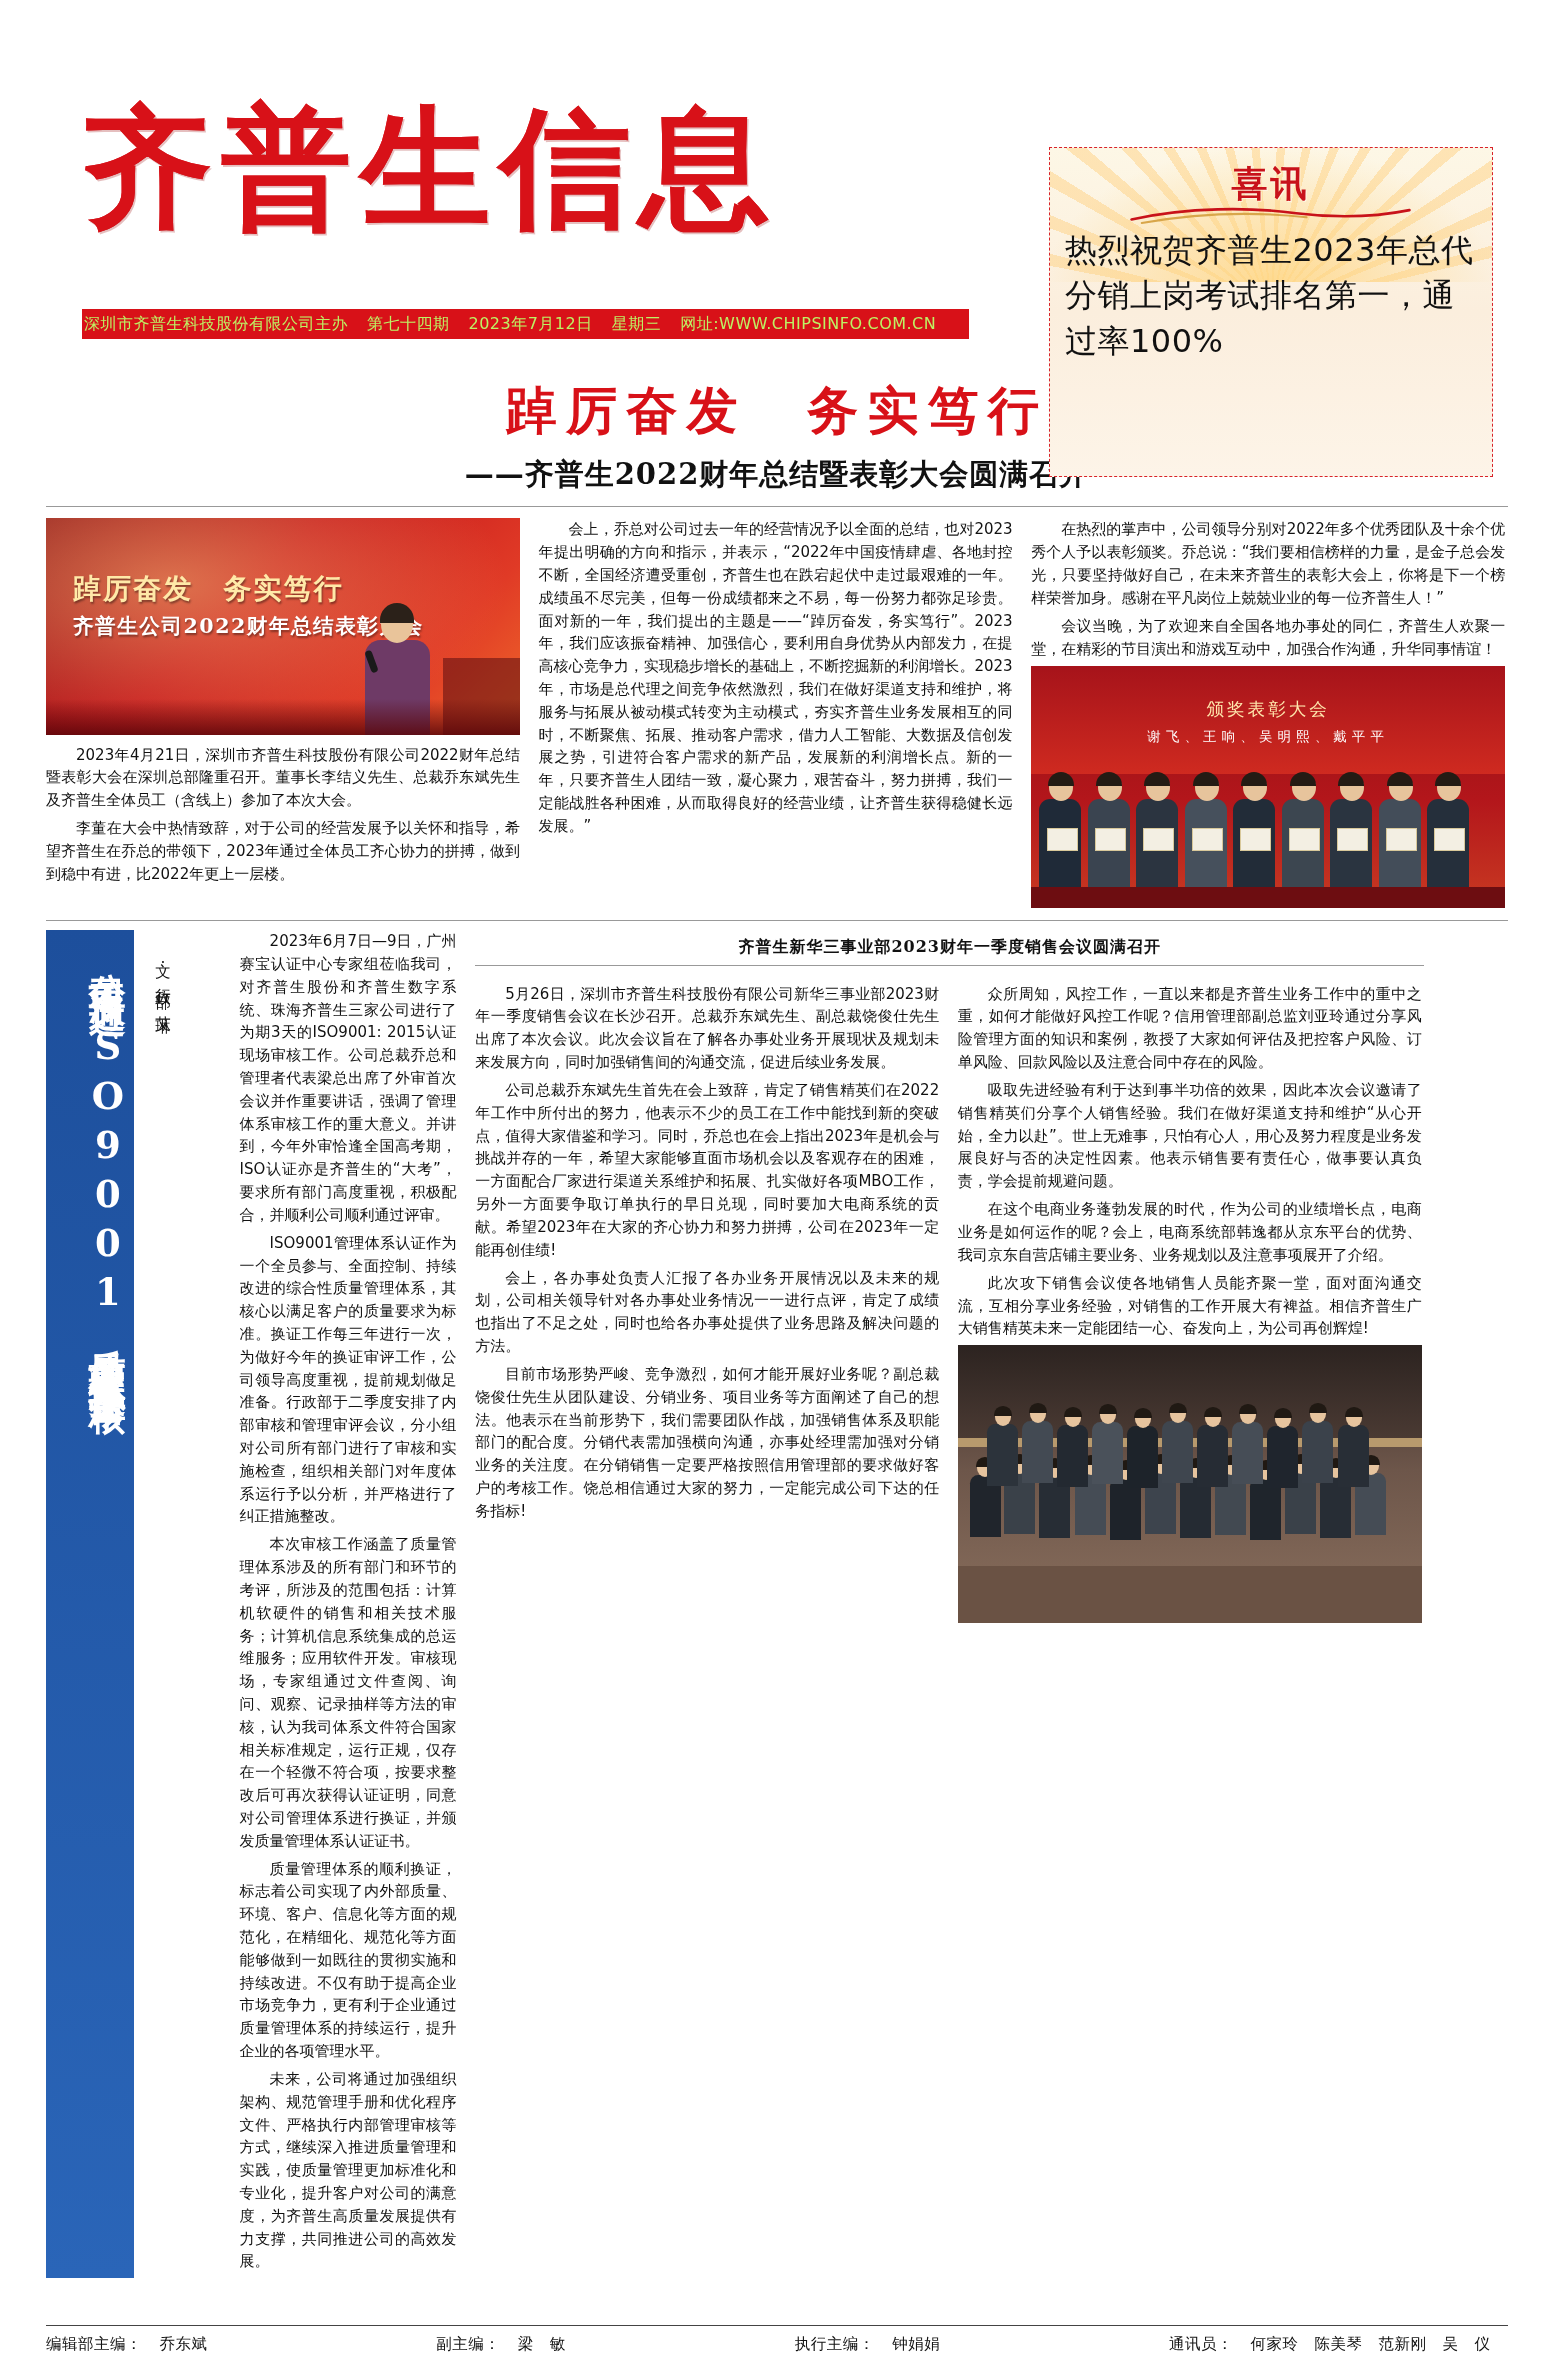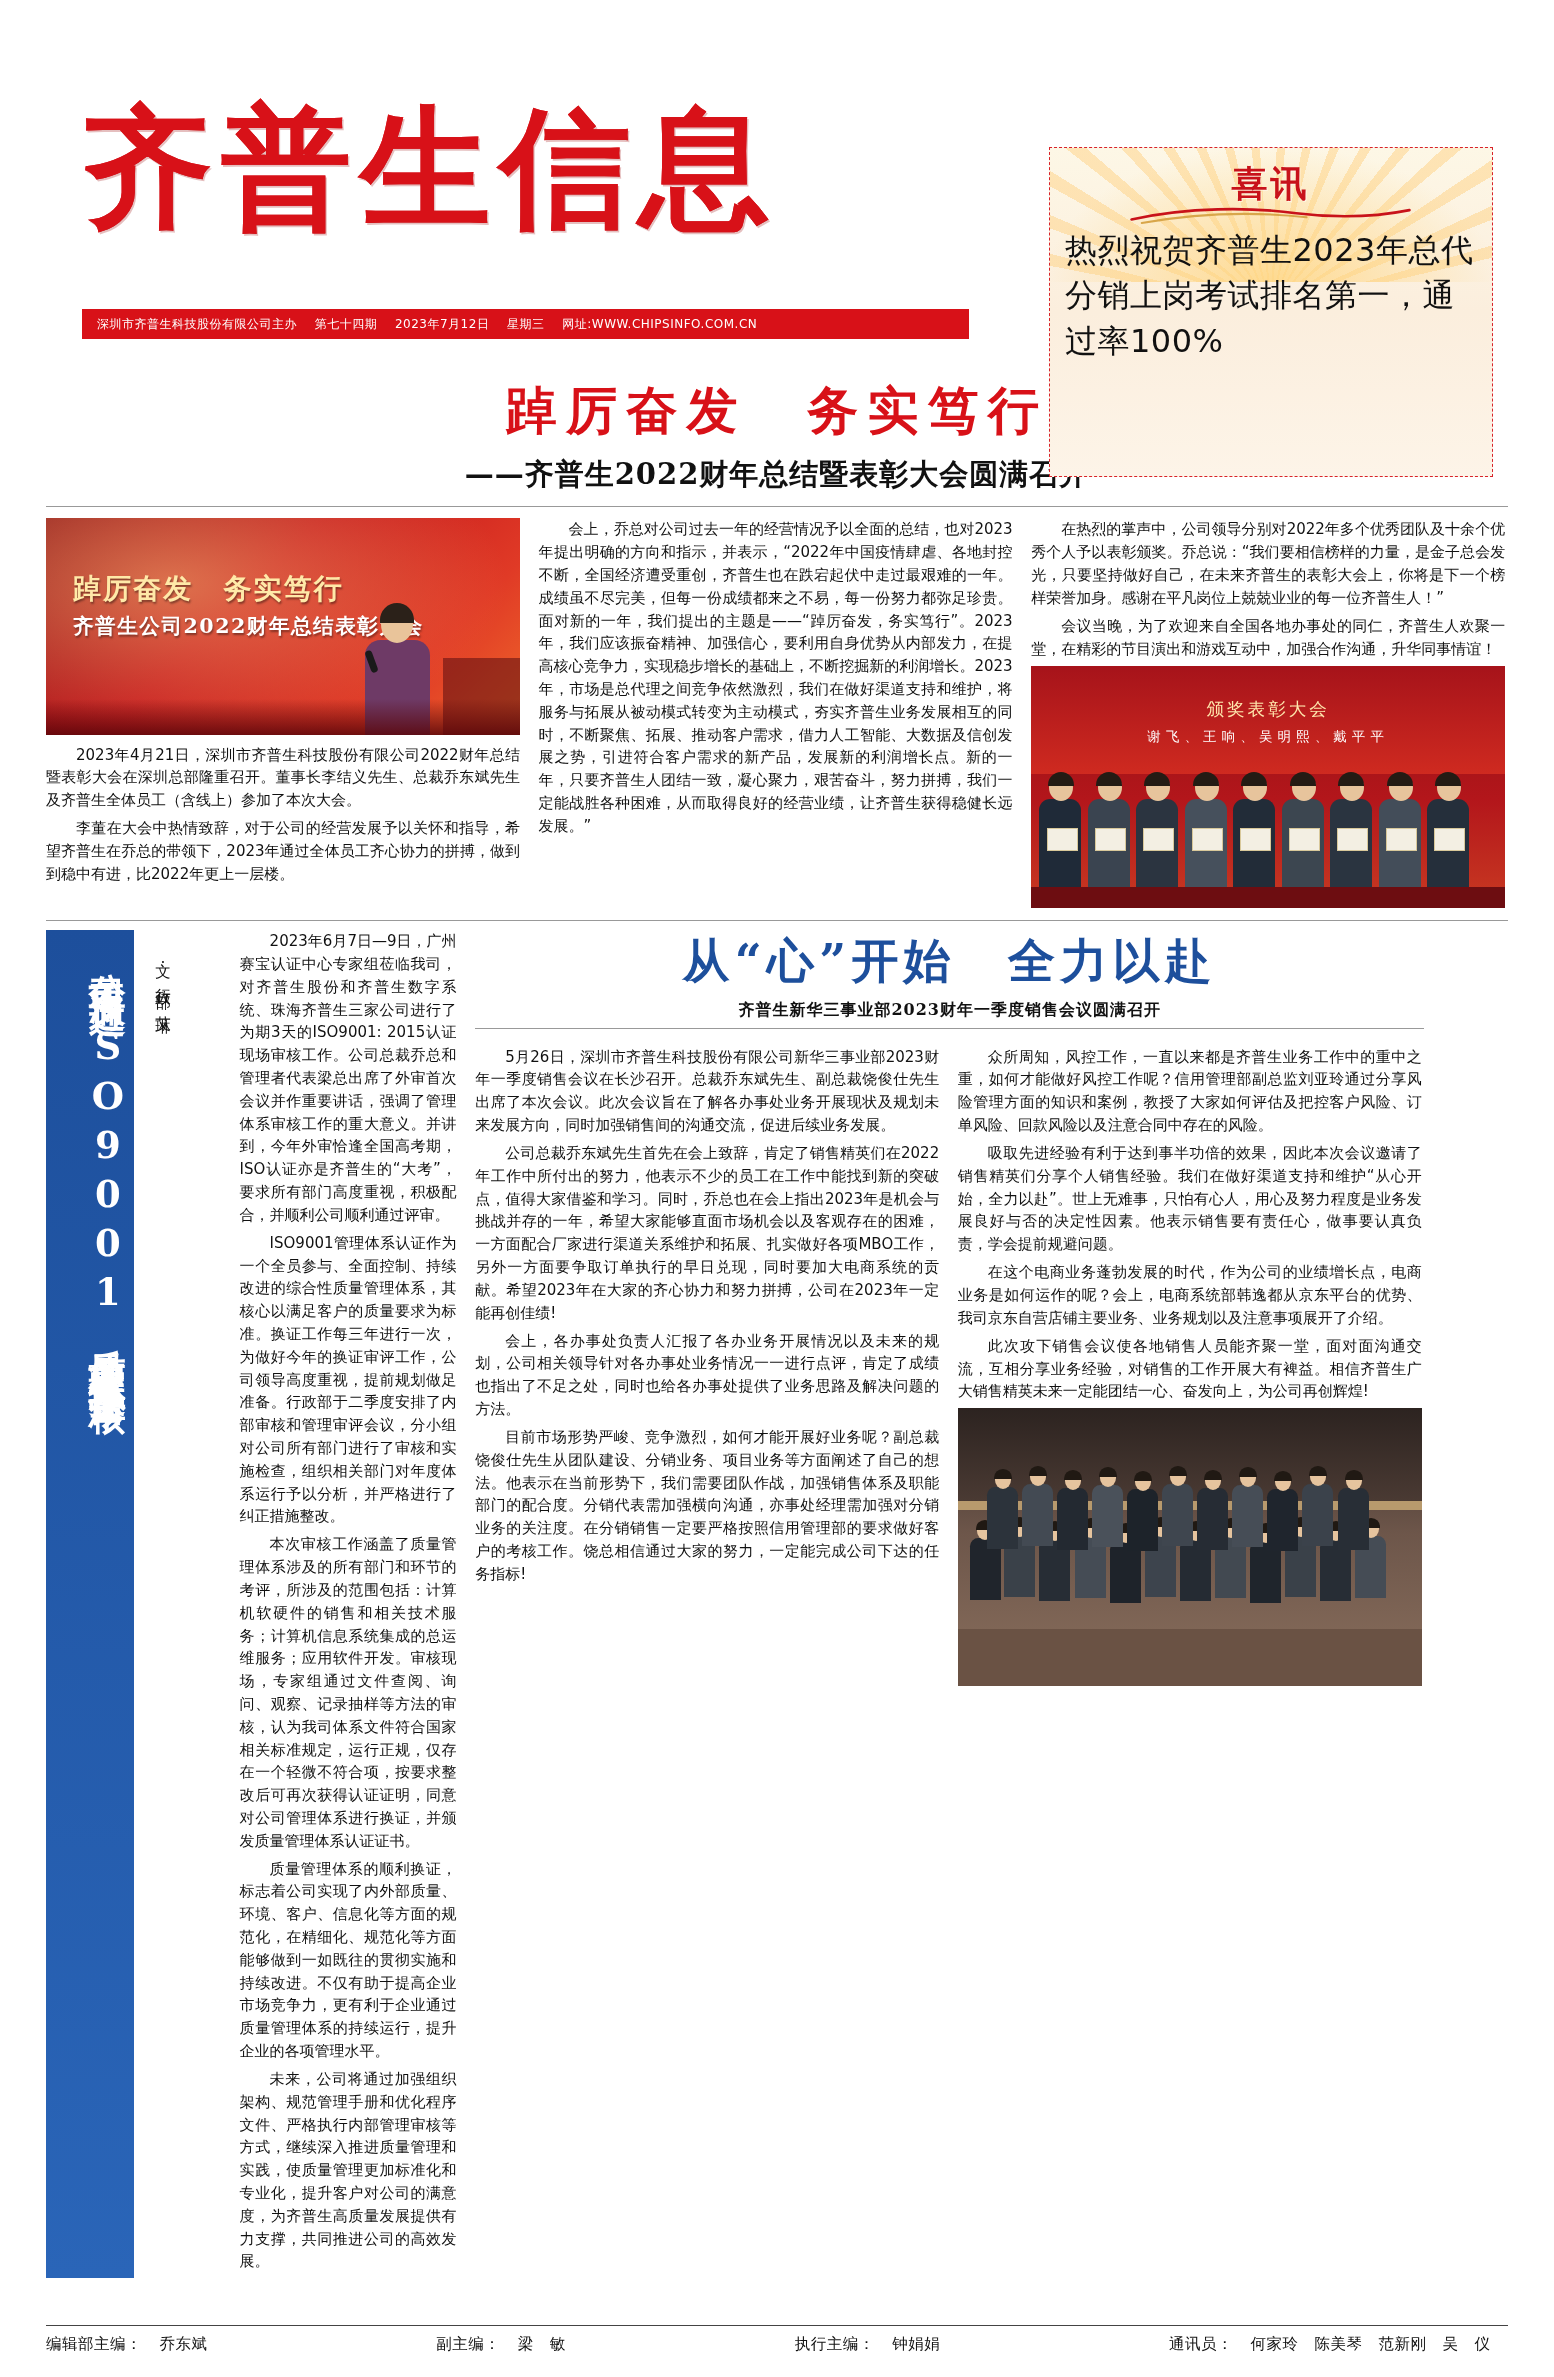--- a/index.html
+++ b/index.html
@@ -97,25 +97,25 @@
     letter-spacing: 0.5px;
     padding: 0 2.1px;
   }
   .pub-bar {
     position: absolute;
     left: 36px;
     top: 309px;
     width: 887px;
     height: 30px;
     background: #d81118;
-    color: #ffffff;
+    color: #bef264;
     font-family: "DejaVu Sans", sans-serif;
-    font-size: 12px;
+    font-size: 16px;
     line-height: 30px;
-    padding-left: 15px;
+    padding-left: 2px;
     box-sizing: border-box;
     letter-spacing: 0.5px;
     white-space: nowrap;
   }
   .pub-bar span { margin-right: 13.4px; }
 
   
   .lead-head {
     text-align: center;
     margin-top: 15.5px;
@@ -407,21 +407,20 @@
 
     <div style="width:217px">
       <p class="body">2023年6月7日—9日，广州赛宝认证中心专家组莅临我司，对齐普生股份和齐普生数字系统、珠海齐普生三家公司进行了为期3天的ISO9001: 2015认证现场审核工作。公司总裁乔总和管理者代表梁总出席了外审首次会议并作重要讲话，强调了管理体系审核工作的重大意义。并讲到，今年外审恰逢全国高考期，ISO认证亦是齐普生的“大考”，要求所有部门高度重视，积极配合，并顺利公司顺利通过评审。</p>
       <p class="body">ISO9001管理体系认证作为一个全员参与、全面控制、持续改进的综合性质量管理体系，其核心以满足客户的质量要求为标准。换证工作每三年进行一次，为做好今年的换证审评工作，公司领导高度重视，提前规划做足准备。行政部于二季度安排了内部审核和管理审评会议，分小组对公司所有部门进行了审核和实施检查，组织相关部门对年度体系运行予以分析，并严格进行了纠正措施整改。</p>
       <p class="body">本次审核工作涵盖了质量管理体系涉及的所有部门和环节的考评，所涉及的范围包括：计算机软硬件的销售和相关技术服务；计算机信息系统集成的总运维服务；应用软件开发。审核现场，专家组通过文件查阅、询问、观察、记录抽样等方法的审核，认为我司体系文件符合国家相关标准规定，运行正规，仅存在一个轻微不符合项，按要求整改后可再次获得认证证明，同意对公司管理体系进行换证，并颁发质量管理体系认证证书。</p>
       <p class="body">质量管理体系的顺利换证，标志着公司实现了内外部质量、环境、客户、信息化等方面的规范化，在精细化、规范化等方面能够做到一如既往的贯彻实施和持续改进。不仅有助于提高企业市场竞争力，更有利于企业通过质量管理体系的持续运行，提升企业的各项管理水平。</p>
       <p class="body">未来，公司将通过加强组织架构、规范管理手册和优化程序文件、严格执行内部管理审核等方式，继续深入推进质量管理和实践，使质量管理更加标准化和专业化，提升客户对公司的满意度，为齐普生高质量发展提供有力支撑，共同推进公司的高效发展。</p>
     </div>
 
     <div style="width:949px">
-      <div class="feat2-title">从“心”开始　全力以赴</div>
       <div class="feat2-sub">齐普生新华三事业部2023财年一季度销售会议圆满召开</div>
 
       <div style="display:flex; gap:18.6px; margin-top:17px;">
         <div style="width:464px">
           <p class="body">5月26日，深圳市齐普生科技股份有限公司新华三事业部2023财年一季度销售会议在长沙召开。总裁乔东斌先生、副总裁饶俊仕先生出席了本次会议。此次会议旨在了解各办事处业务开展现状及规划未来发展方向，同时加强销售间的沟通交流，促进后续业务发展。</p>
           <p class="body">公司总裁乔东斌先生首先在会上致辞，肯定了销售精英们在2022年工作中所付出的努力，他表示不少的员工在工作中能找到新的突破点，值得大家借鉴和学习。同时，乔总也在会上指出2023年是机会与挑战并存的一年，希望大家能够直面市场机会以及客观存在的困难，一方面配合厂家进行渠道关系维护和拓展、扎实做好各项MBO工作，另外一方面要争取订单执行的早日兑现，同时要加大电商系统的贡献。希望2023年在大家的齐心协力和努力拼搏，公司在2023年一定能再创佳绩!</p>
           <p class="body">会上，各办事处负责人汇报了各办业务开展情况以及未来的规划，公司相关领导针对各办事处业务情况一一进行点评，肯定了成绩也指出了不足之处，同时也给各办事处提供了业务思路及解决问题的方法。</p>
           <p class="body">目前市场形势严峻、竞争激烈，如何才能开展好业务呢？副总裁饶俊仕先生从团队建设、分销业务、项目业务等方面阐述了自己的想法。他表示在当前形势下，我们需要团队作战，加强销售体系及职能部门的配合度。分销代表需加强横向沟通，亦事处经理需加强对分销业务的关注度。在分销销售一定要严格按照信用管理部的要求做好客户的考核工作。饶总相信通过大家的努力，一定能完成公司下达的任务指标!</p>
         </div>
         <div style="width:464px">

